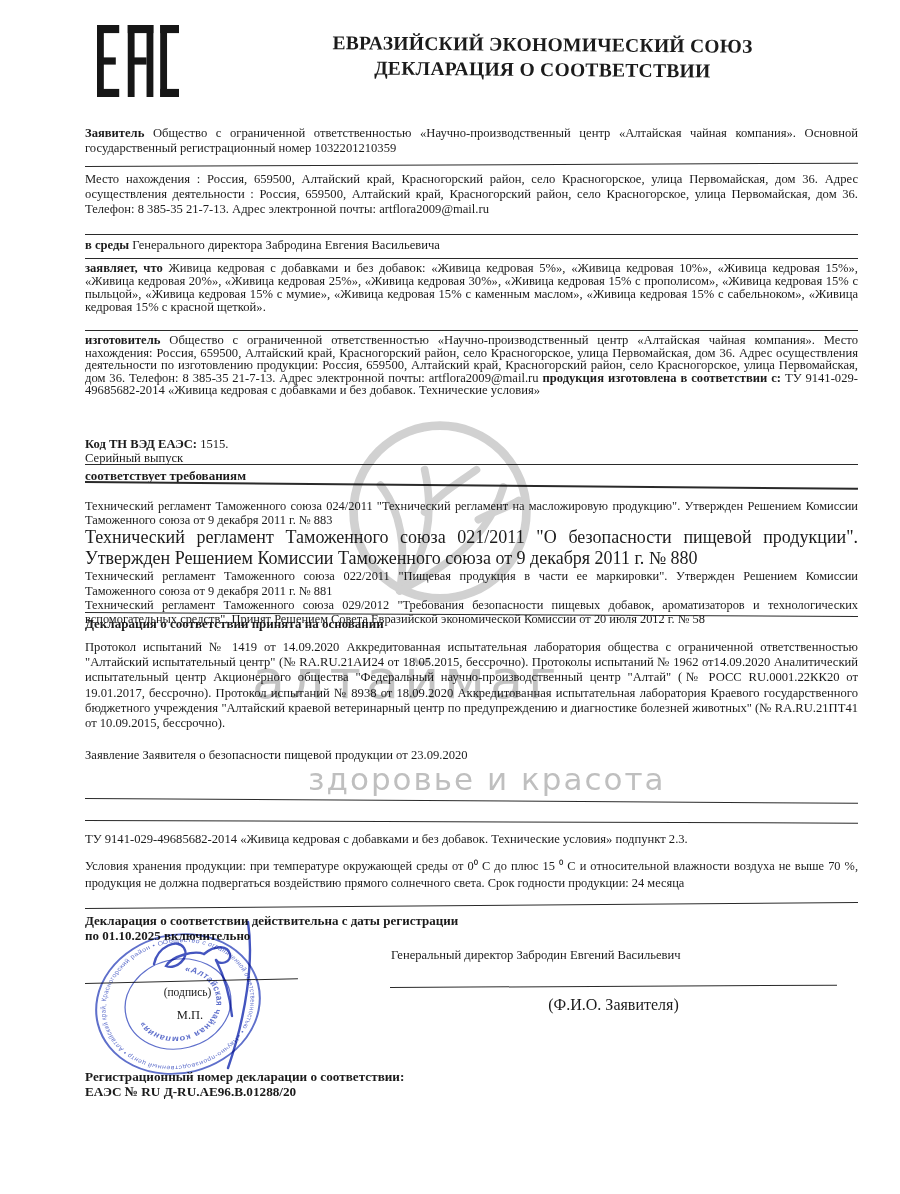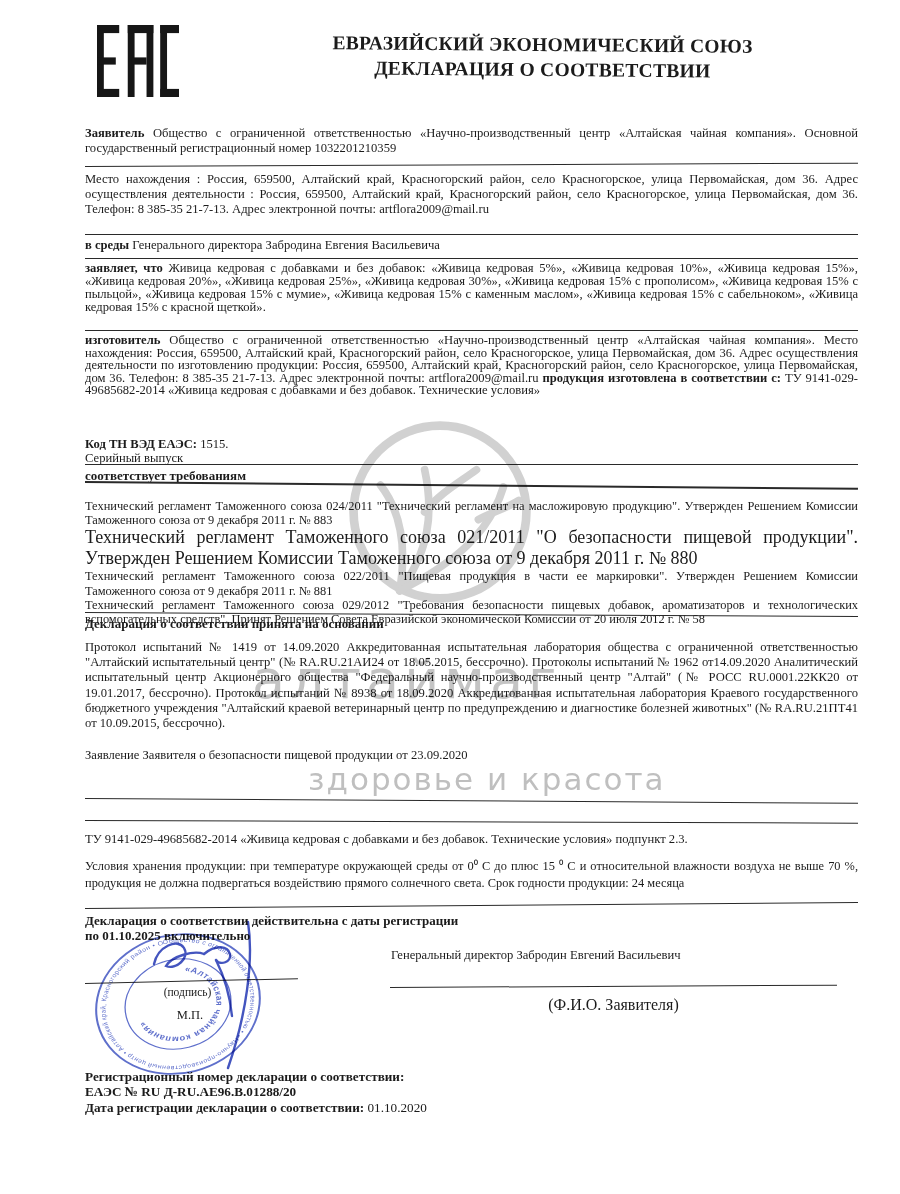--- a/index.html
+++ b/index.html
@@ -99,21 +99,20 @@
   <p class="para" style="top:948px;left:391px;width:467px;text-align:left">Генеральный директор Забродин Евгений Васильевич</p>
   <div class="hline" style="top:983px;width:213px;transform:rotate(-1.3deg)"></div>
   <div class="hline" style="top:987px;left:390px;width:447px;transform:rotate(-.3deg)"></div>
   <p class="caption" style="top:986px;left:130px;width:115px">(подпись)</p>
   <p class="caption" style="top:996px;left:390px;width:447px;font-size:16px">(Ф.И.О. Заявителя)</p>
   <p class="caption" style="top:1008px;left:170px;width:40px;font-size:12.5px">М.П.</p>
 
   <div style="position:absolute;top:1069px;left:85px;width:773px;font-size:13.2px;line-height:15.4px">
     <div><b>Регистрационный номер декларации о соответствии:</b></div>
     <div><b>ЕАЭС № RU Д-RU.AE96.B.01288/20</b></div>
-    <div><b>Дата регистрации декларации о соответствии:</b> <span>01.10.2020</span></div>
   </div>
 
   <svg class="wm-logo" viewBox="0 0 200 200">
     <g fill="none" stroke="#a3a3a3" stroke-linecap="round">
       <circle cx="100" cy="100" r="90" stroke-width="9"></circle>
       <path d="M58,182 C66,134 58,98 38,72" stroke-width="8"></path>
       <path d="M58,182 C88,142 94,102 84,56" stroke-width="8"></path>
       <path d="M84,100 C100,80 122,68 138,56" stroke-width="8"></path>
       <path d="M58,182 C118,152 152,120 166,74" stroke-width="8"></path>
       <path d="M140,108 C154,100 170,96 182,88" stroke-width="8"></path>

